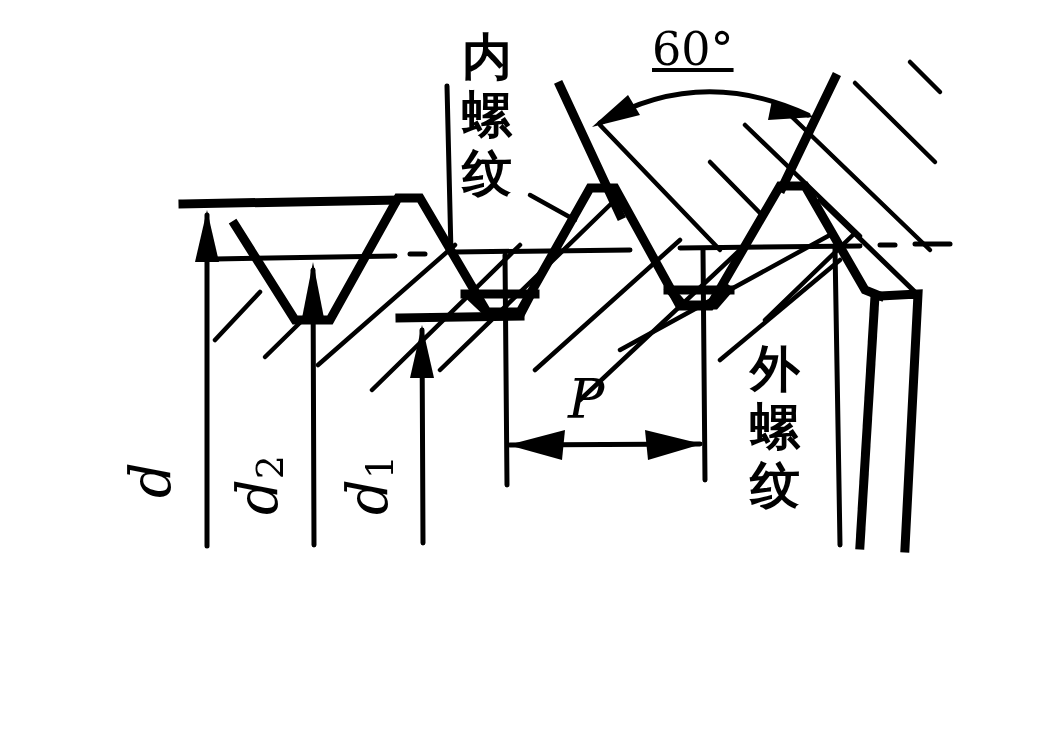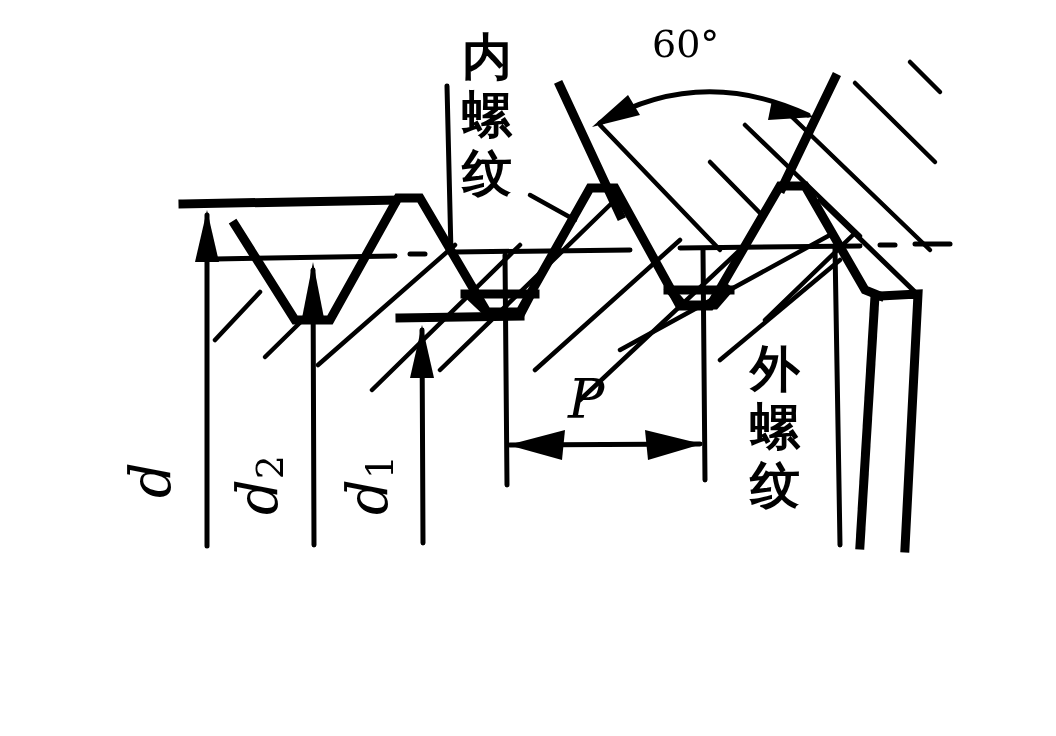--- a/index.html
+++ b/index.html
@@ -91,21 +91,21 @@
   <div>螺</div>
   <div>纹</div>
 </div>
 
 <div class="label-cn" style="left:745px; top:340px;">
   <div>外</div>
   <div>螺</div>
   <div>纹</div>
 </div>
 
-<div class="label-math" style="left:652px; top:22px; font-size:38px; font-style:normal;">60°</div>
+<div class="label-math" style="left:652px; top:22px; font-size:46px; font-style:normal;text-decoration:underline;">60°</div>
 
 <div class="label-math" style="left:568px; top:368px; font-size:54px;">P</div>
 
 <div class="label-math rot" style="left:118px; top:438px; font-size:56px; width:60px; height:60px;">
   <span>d</span>
 </div>
 
 <div class="label-math rot" style="left:210px; top:440px; font-size:56px; width:90px; height:60px;">
   <span>d</span><span class="sub">2</span>
 </div>

